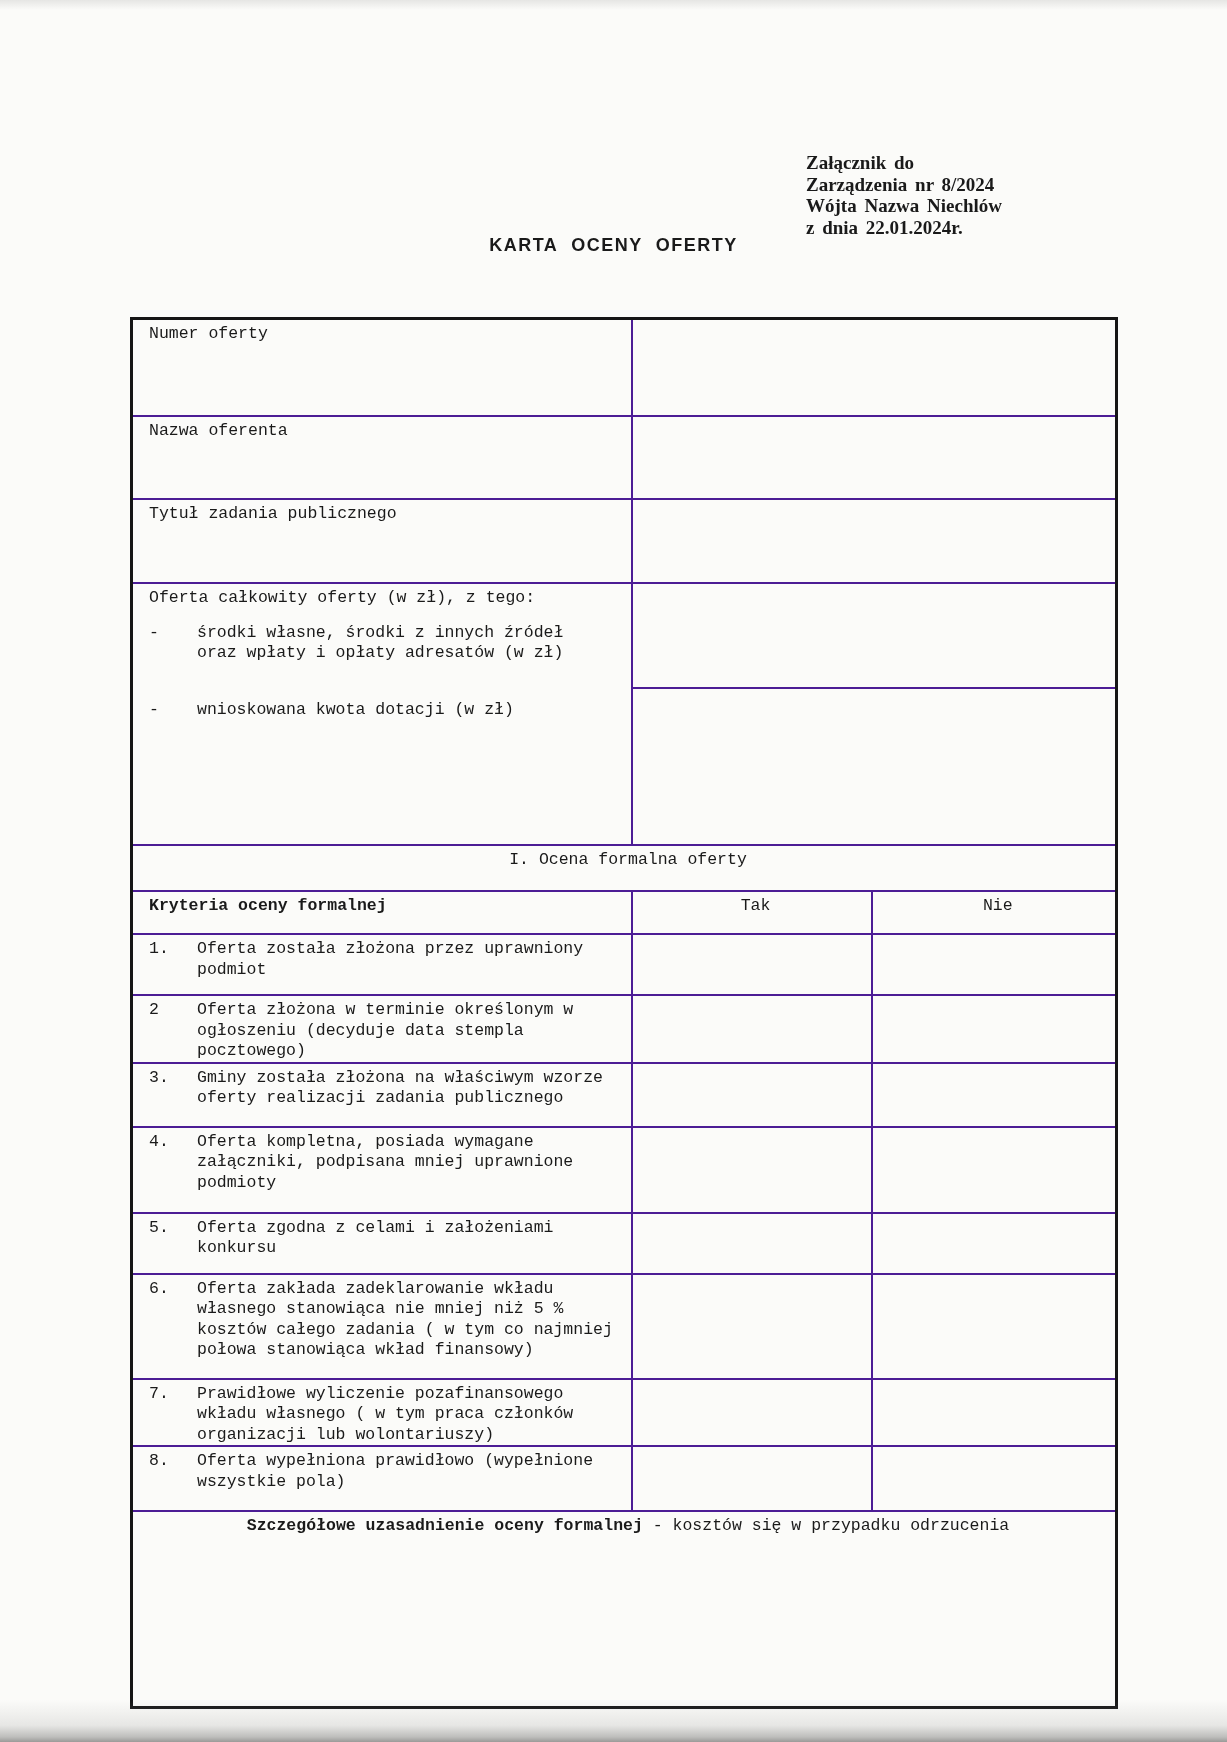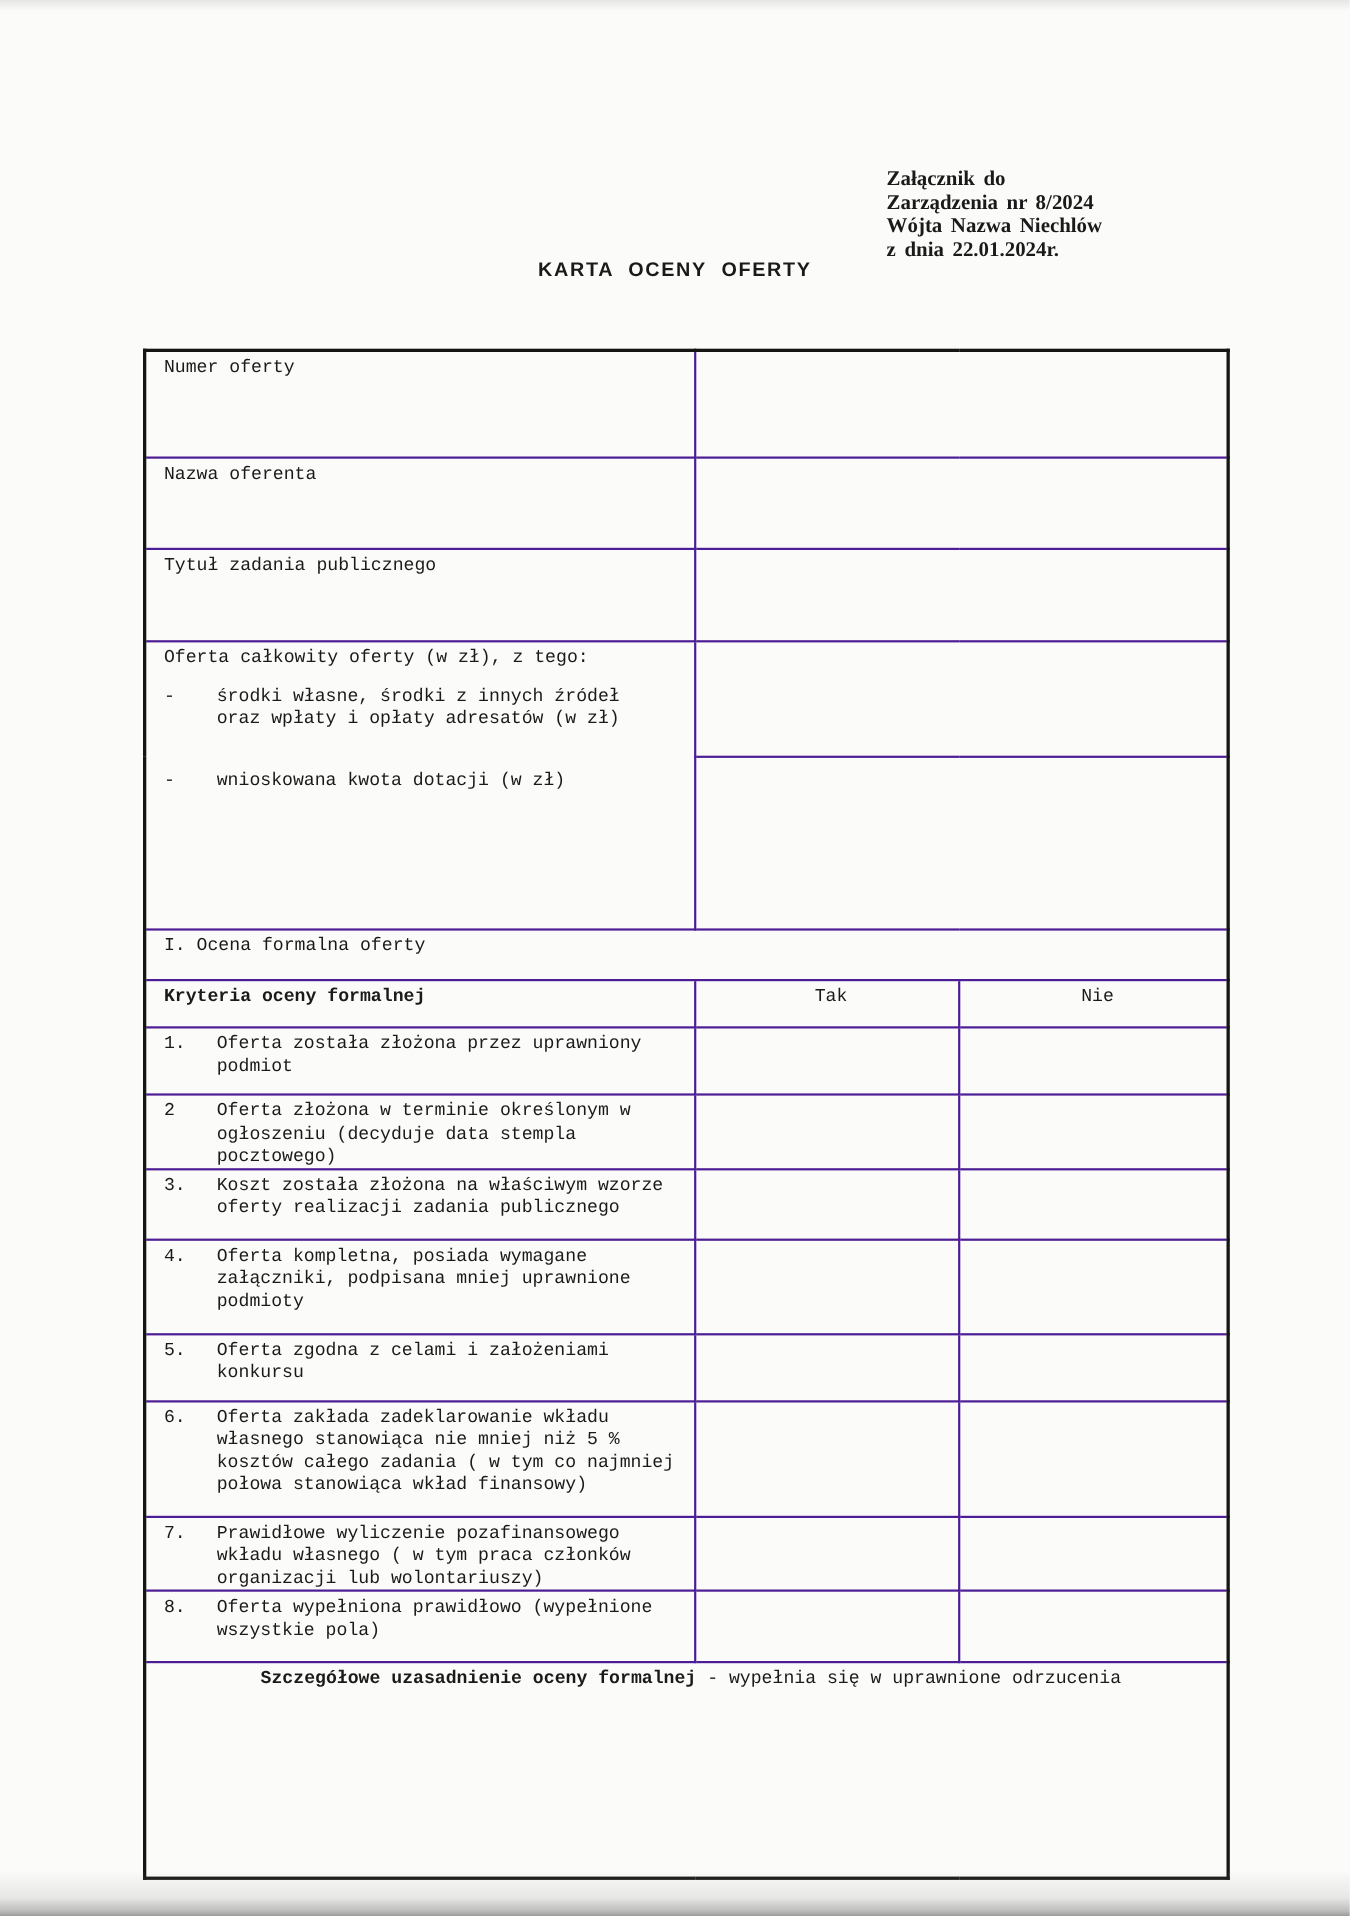--- a/index.html
+++ b/index.html
@@ -59,21 +59,21 @@
   tr.rc1 td{height:55px;}
   tr.rc2 td{height:60px;}
   tr.rc3 td{height:58px;}
   tr.rc4 td{height:80px;}
   tr.rc5 td{height:55px;}
   tr.rc6 td{height:99px;}
   tr.rc7 td{height:56px;}
   tr.rc8 td{height:59px;}
   tr.rfinal td{height:190px;}
 
-  .section-title-cell{text-align:left;padding-left:8px;}
+  .section-title-cell{text-align:center;padding-left:8px;}
   .bold{font-weight:bold;}
   .center{text-align:center;}
 
   .hang{display:flex;align-items:flex-start;}
   .hang .marker{flex:0 0 48px;}
   .hang .txt{flex:1 1 auto;white-space:pre-wrap;}
 
   .cost-header{margin-bottom:14px;}
   .cost-item-2{margin-top:36px;}
 
@@ -163,21 +163,21 @@
 pocztowego)</span>
           </div>
         </td>
     <td></td>
     <td></td>
   </tr>
   <tr class="rc3">
     <td>
           <div class="hang">
             <span class="marker">3.</span>
-            <span class="txt">Koszt została złożona na właściwym wzorze
+            <span class="txt">Gminy została złożona na właściwym wzorze
 oferty realizacji zadania publicznego</span>
           </div>
         </td>
     <td></td>
     <td></td>
   </tr>
   <tr class="rc4">
     <td>
           <div class="hang">
             <span class="marker">4.</span>
@@ -232,19 +232,19 @@
             <span class="txt">Oferta wypełniona prawidłowo (wypełnione
 wszystkie pola)</span>
           </div>
         </td>
     <td></td>
     <td></td>
   </tr>
 
   <tr class="rfinal">
     <td colspan="3" class="justification-cell">
-      <span class="bold">Szczegółowe uzasadnienie oceny formalnej</span><span> - wypełnia się w uprawnione odrzucenia</span>
+      <span class="bold">Szczegółowe uzasadnienie oceny formalnej</span><span> - kosztów się w przypadku odrzucenia</span>
     </td>
   </tr>
 </tbody>
   </table>
 
 <div class="scan-edge-bottom"></div>
 
 </body></html>

